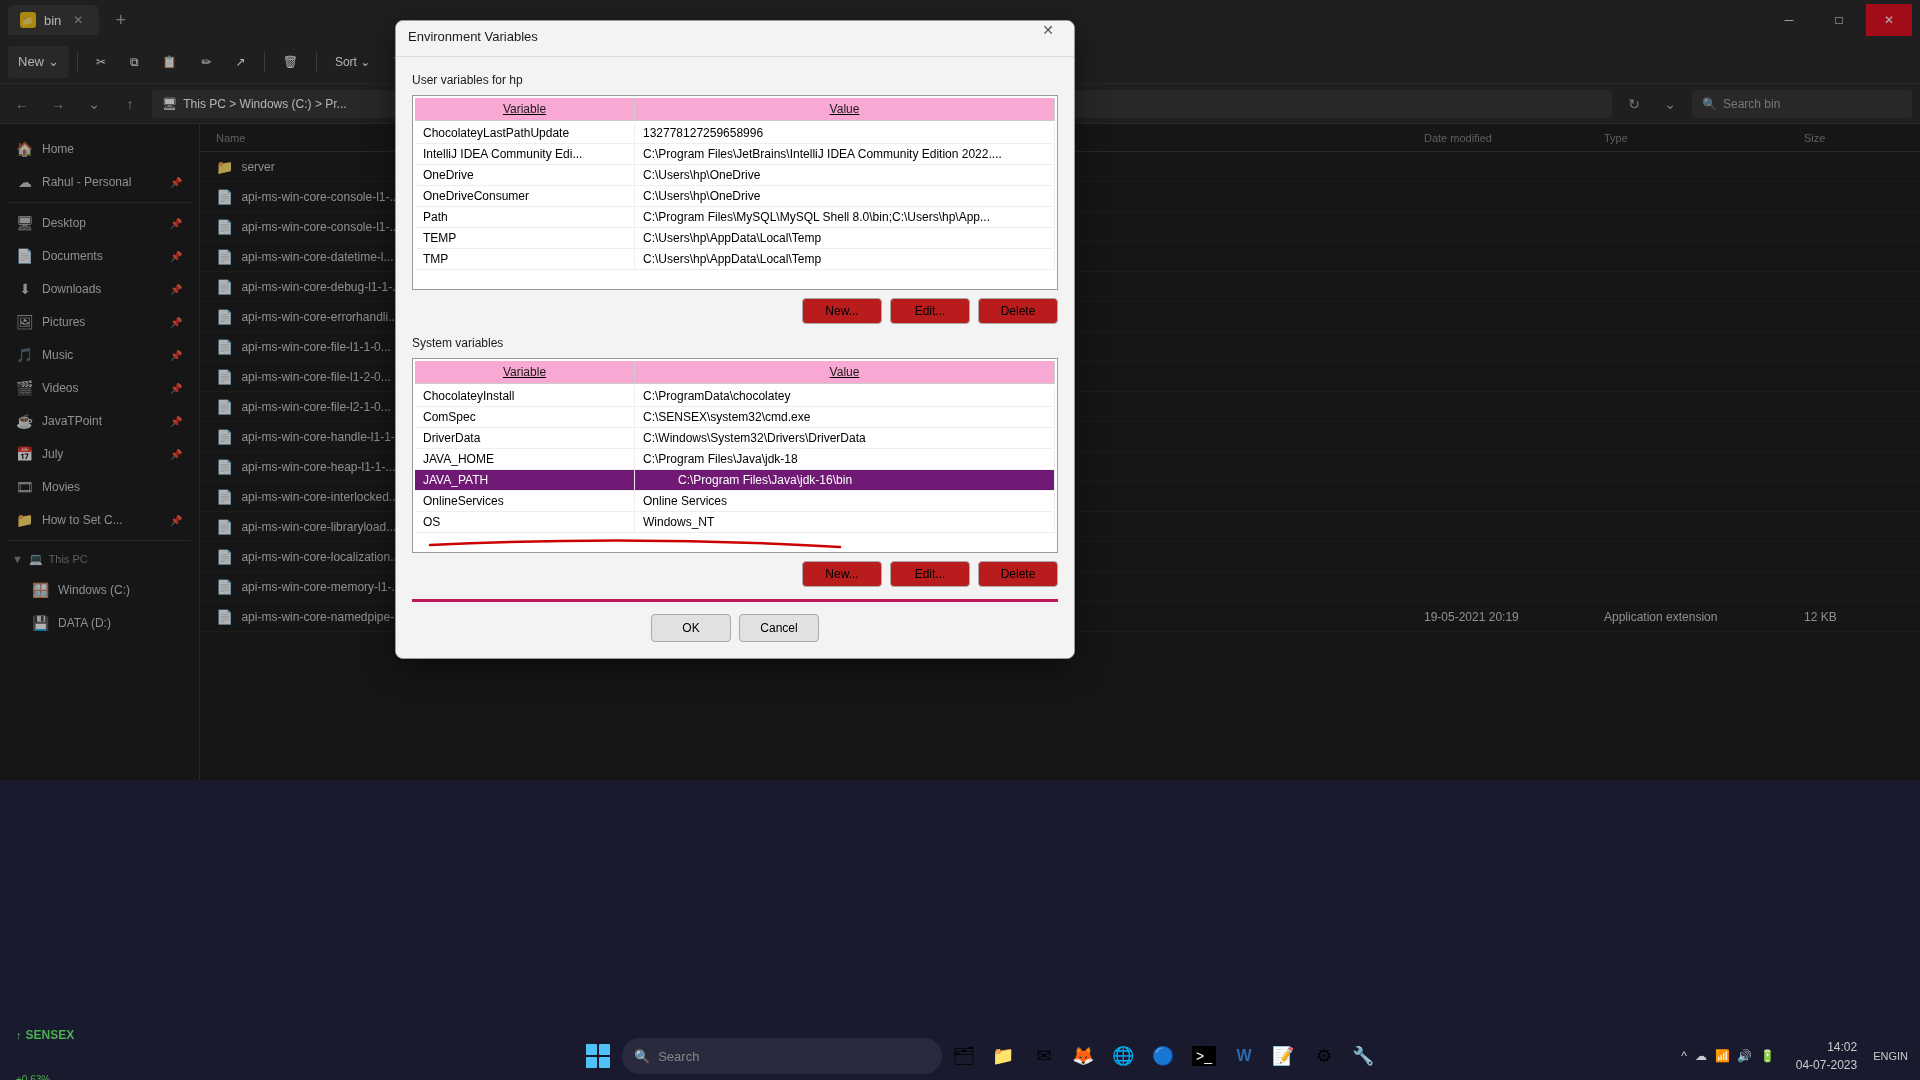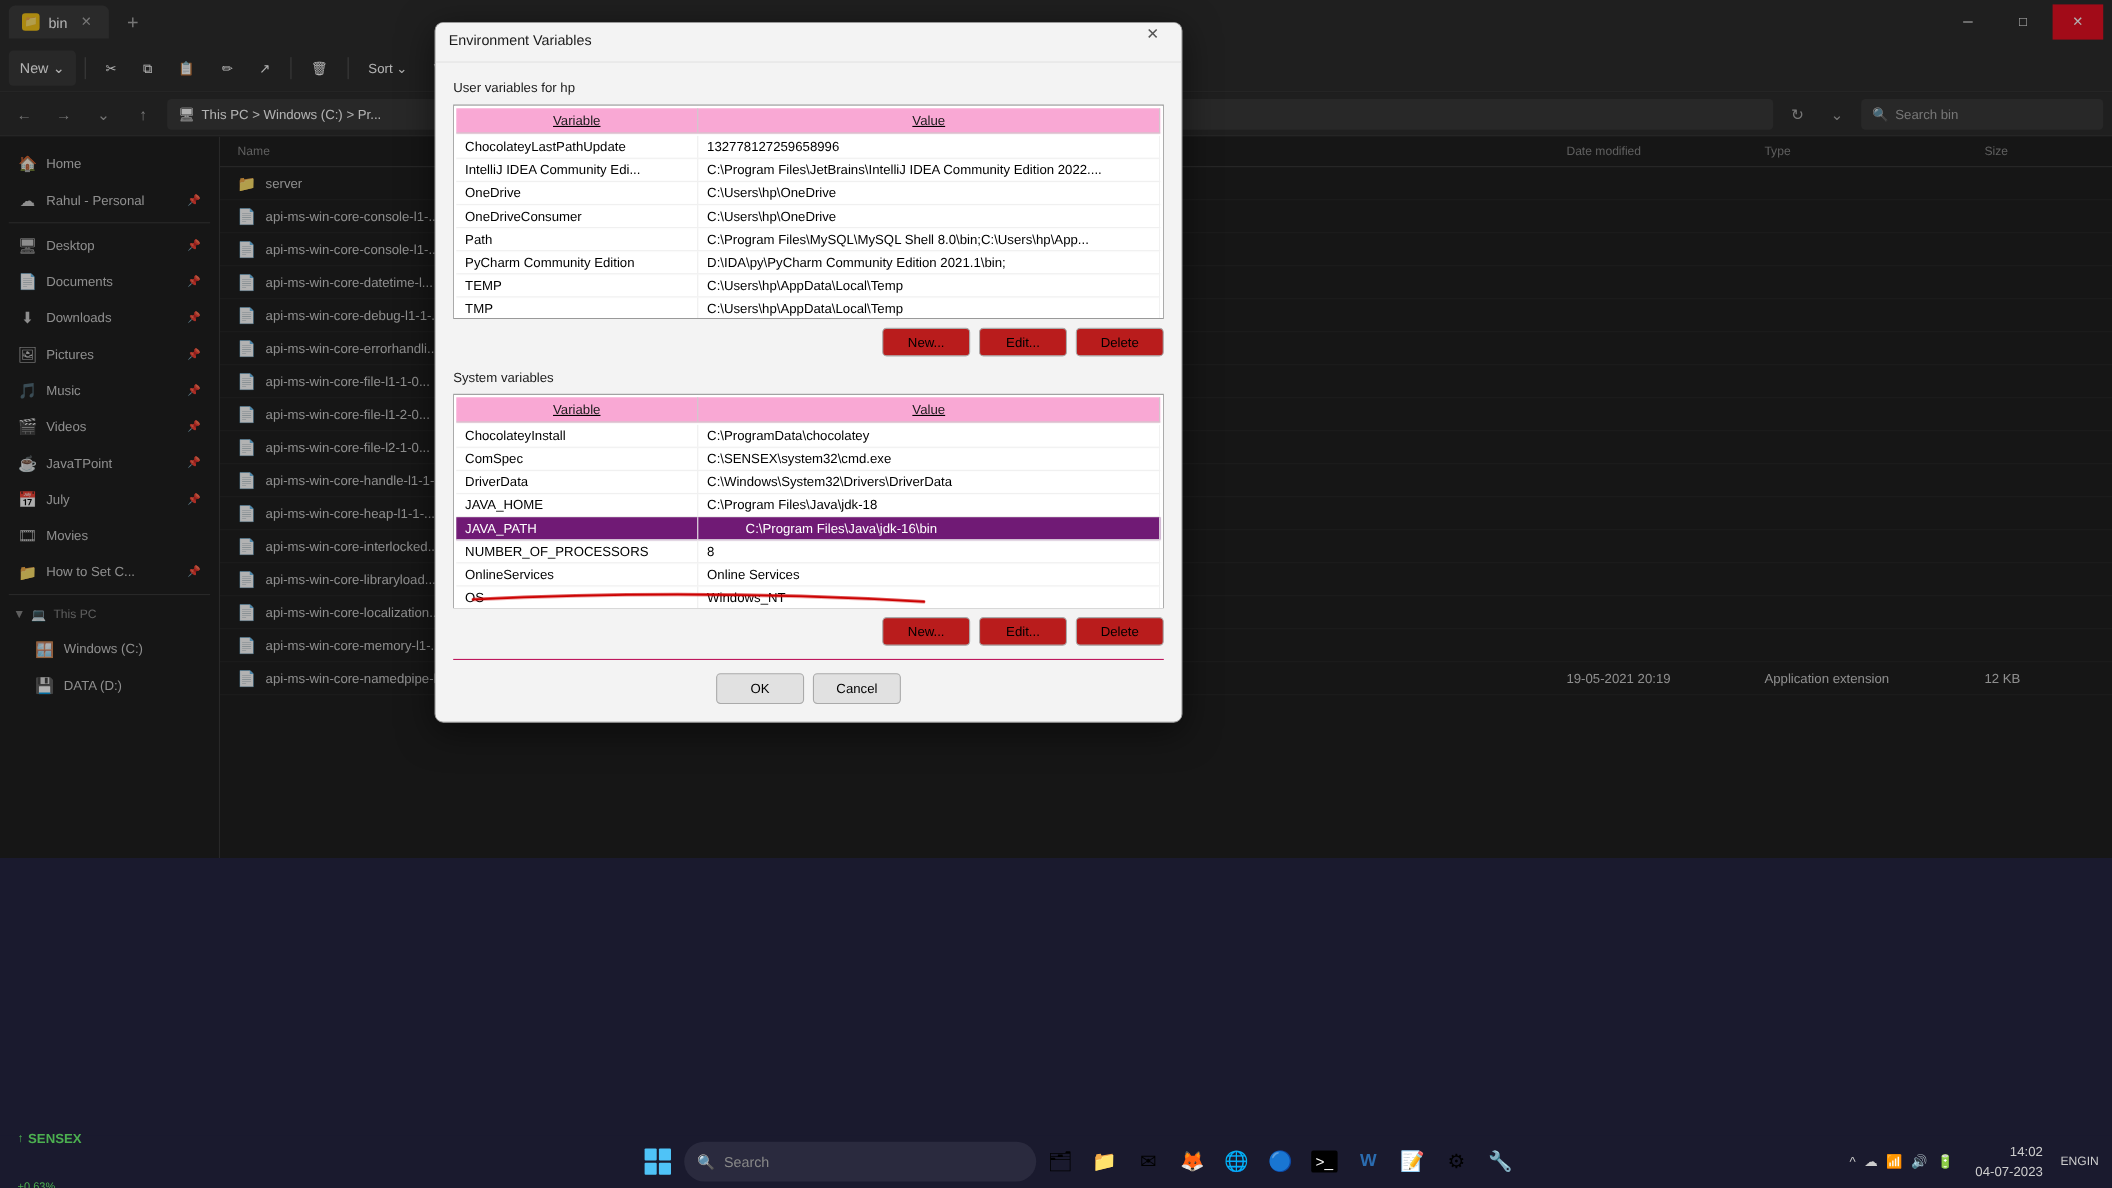--- a/index.html
+++ b/index.html
@@ -456,21 +456,21 @@
     }
 
     .dialog-section-divider { height: 12px; }
 
     .dialog-bottom-row {
       display: flex;
       justify-content: center;
       gap: 8px;
       margin-top: 12px;
       padding-top: 12px;
-      border-top: 1px solid #be185d;
+      border-top: 3px solid #be185d;
     }
 
     .dialog-main-btn {
       width: 80px;
       height: 28px;
       background: #e1e1e1;
       border: 1px solid #aaa;
       border-radius: 4px;
       font-size: 12px;
       cursor: pointer;
@@ -819,24 +819,20 @@
           </tr>
           <tr class="env-row">
             <td class="env-cell">OneDriveConsumer</td>
             <td class="env-cell">C:\Users\hp\OneDrive</td>
           </tr>
           <tr class="env-row">
             <td class="env-cell">Path</td>
             <td class="env-cell">C:\Program Files\MySQL\MySQL Shell 8.0\bin;C:\Users\hp\App...</td>
           </tr>
           <tr class="env-row">
-            <td class="env-cell">PyCharm Community Edition</td>
-            <td class="env-cell">D:\IDA\py\PyCharm Community Edition 2021.1\bin;</td>
-          </tr>
-          <tr class="env-row">
             <td class="env-cell">TEMP</td>
             <td class="env-cell">C:\Users\hp\AppData\Local\Temp</td>
           </tr>
           <tr class="env-row">
             <td class="env-cell">TMP</td>
             <td class="env-cell">C:\Users\hp\AppData\Local\Temp</td>
           </tr>
         </tbody>
       </table>
     </div>
@@ -872,24 +868,20 @@
           </tr>
           <tr class="env-row">
             <td class="env-cell">JAVA_HOME</td>
             <td class="env-cell">C:\Program Files\Java\jdk-18</td>
           </tr>
           <tr class="env-row selected">
             <td class="env-cell">JAVA_PATH</td>
             <td class="env-cell">C:\Program Files\Java\jdk-16\bin</td>
           </tr>
           <tr class="env-row">
-            <td class="env-cell">NUMBER_OF_PROCESSORS</td>
-            <td class="env-cell">8</td>
-          </tr>
-          <tr class="env-row">
             <td class="env-cell">OnlineServices</td>
             <td class="env-cell">Online Services</td>
           </tr>
           <tr class="env-row">
             <td class="env-cell">OS</td>
             <td class="env-cell">Windows_NT</td>
           </tr>
         </tbody>
       </table>
     </div>

